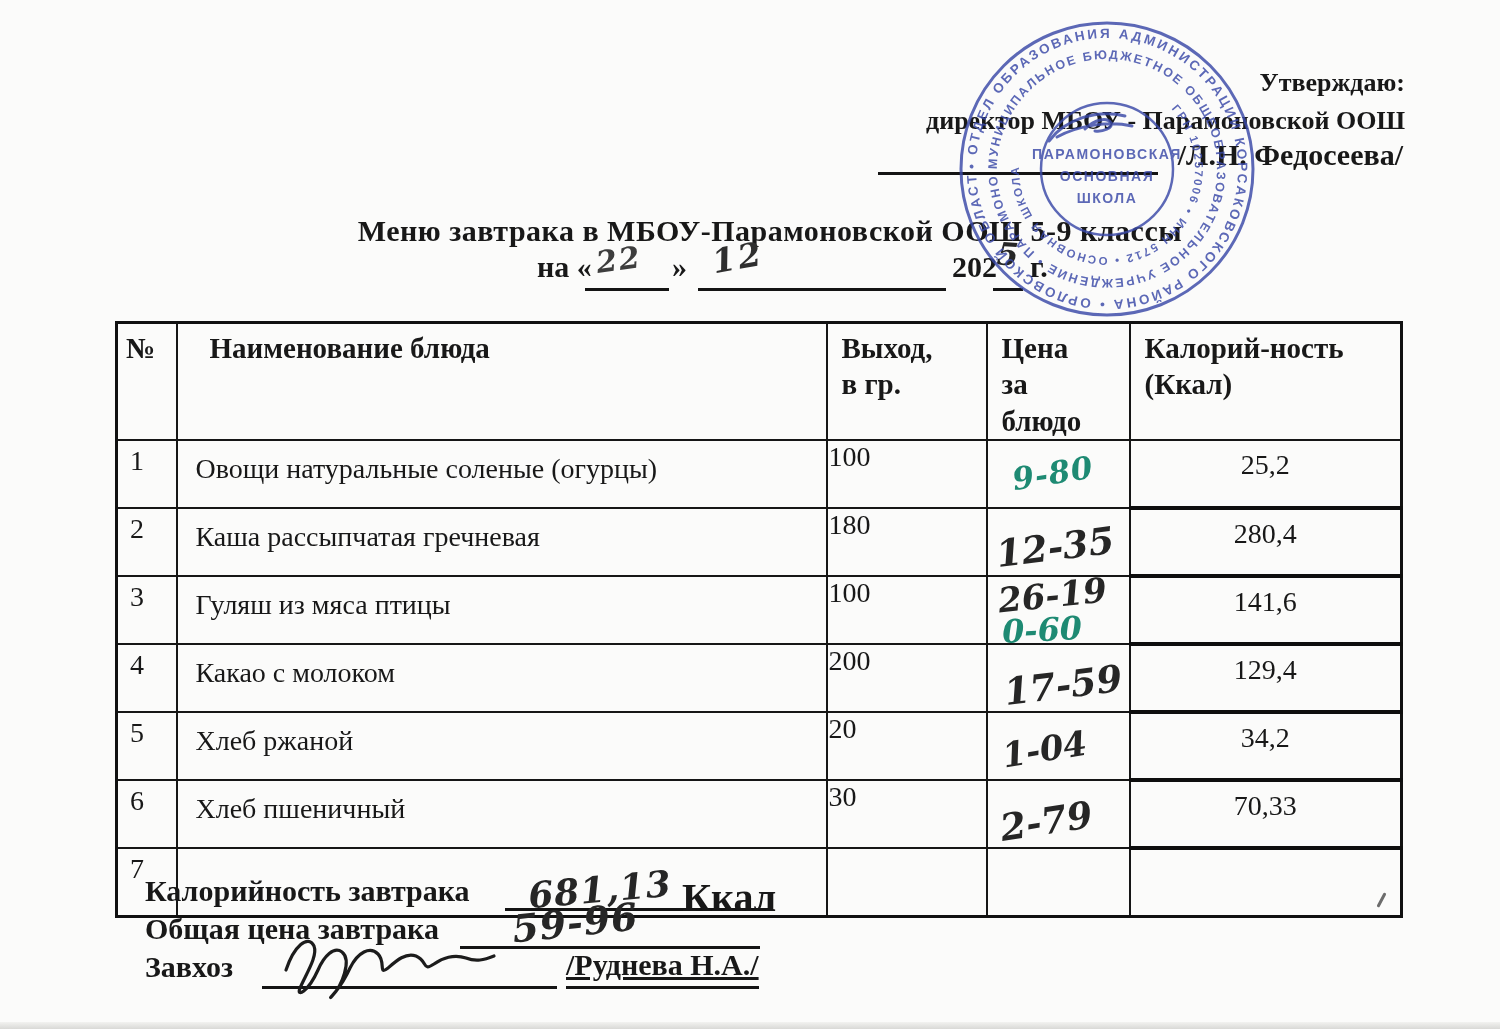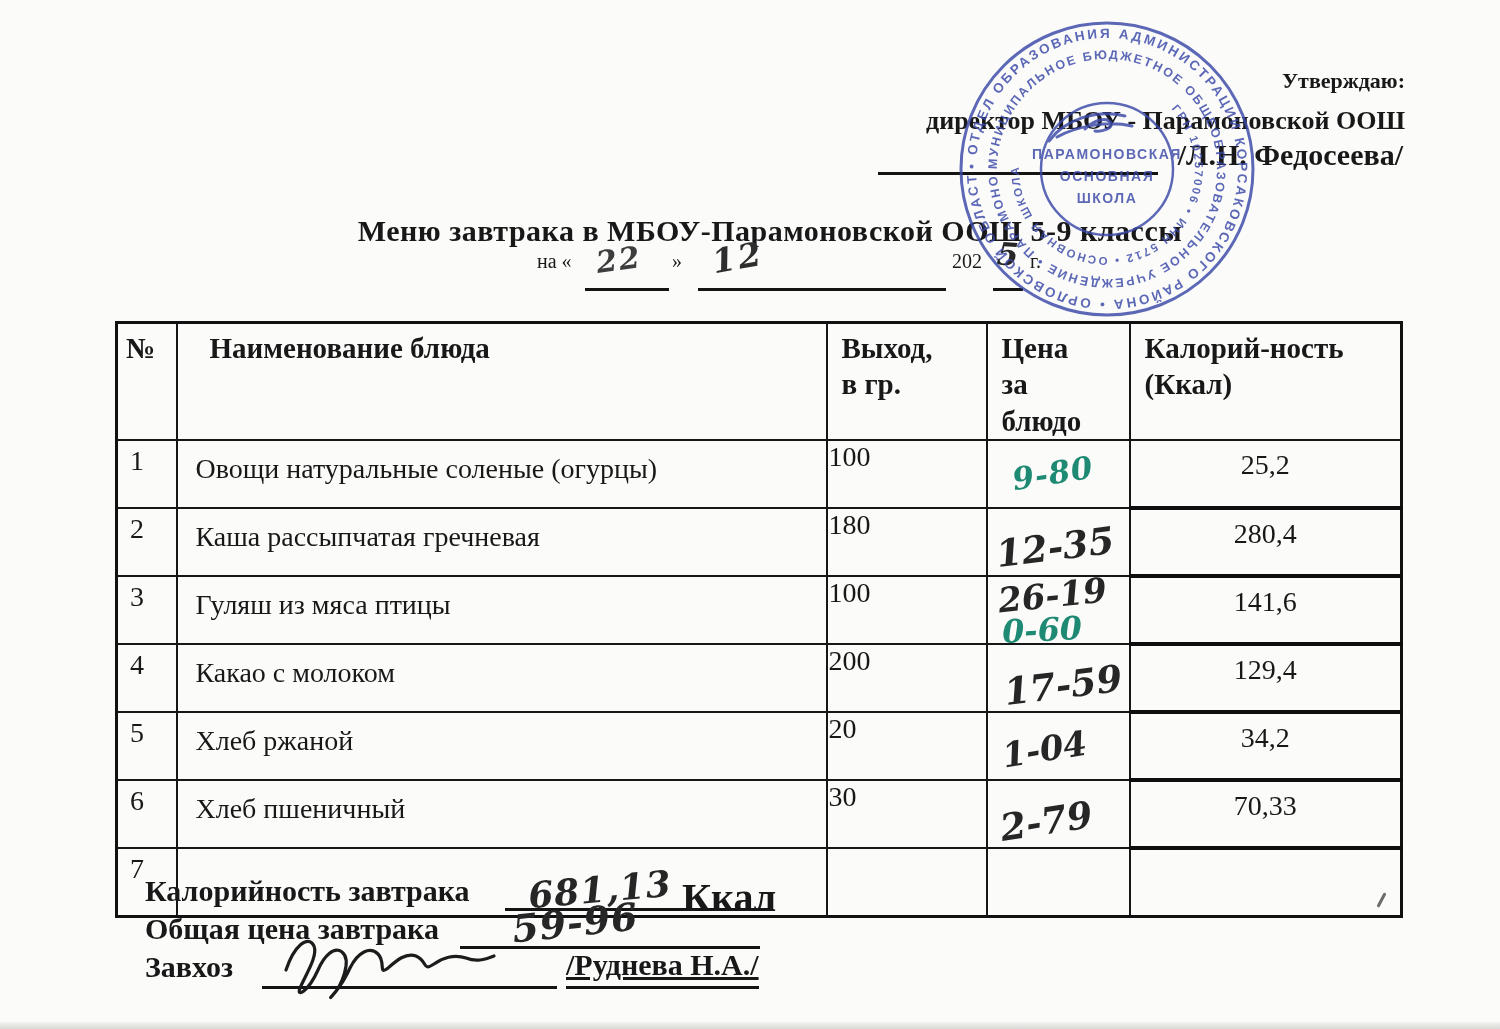--- a/index.html
+++ b/index.html
@@ -12,28 +12,28 @@
   #page{
     position:relative;
     width:1500px;height:1029px;
     background:#fbfbfa;
     overflow:hidden;
     color:var(--ink);
   }
   .abs{position:absolute;}
 
   
-  .approve{right:95px;top:68px;font-size:22px;font-weight:700;text-align:left;}
+  .approve{right:95px;top:68px;font-size:26px;font-weight:700;text-align:left;}
   .director{right:95px;top:106px;font-size:26px;font-weight:700;text-align:right;}
   .dir-underline{left:878px;top:140px;width:280px;height:32px;border-bottom:3px solid #141414;}
   .dir-name{right:97px;top:138px;font-size:30px;font-weight:700;text-align:right;}
 
   
   .doc-title{left:130px;top:214px;width:1280px;text-align:center;font-size:30px;font-weight:700;letter-spacing:.5px;}
-  .date-part{font-size:20px;font-weight:400;}
+  .date-part{font-size:30px;font-weight:700;}
   .u-line{border-bottom:3px solid #141414;height:34px;}
 
   .hand{
     font-family:"DejaVu Serif", serif;
     font-style:italic;font-weight:700;
     color:#262626;white-space:nowrap;
   }
   .hand:empty{display:none;}
 
   .hand-day{left:596px;top:242px;font-size:30px;color:#3d3d3d;transform:rotate(-8deg);letter-spacing:2px;}

